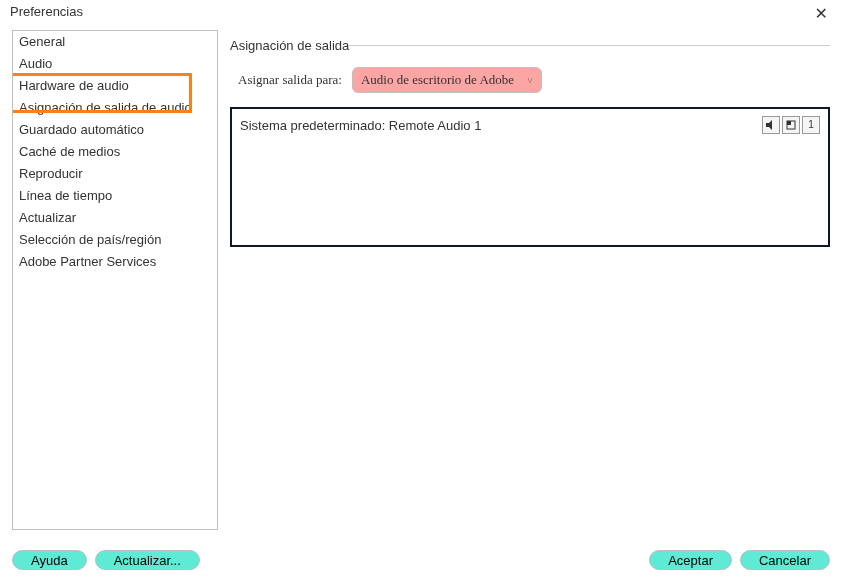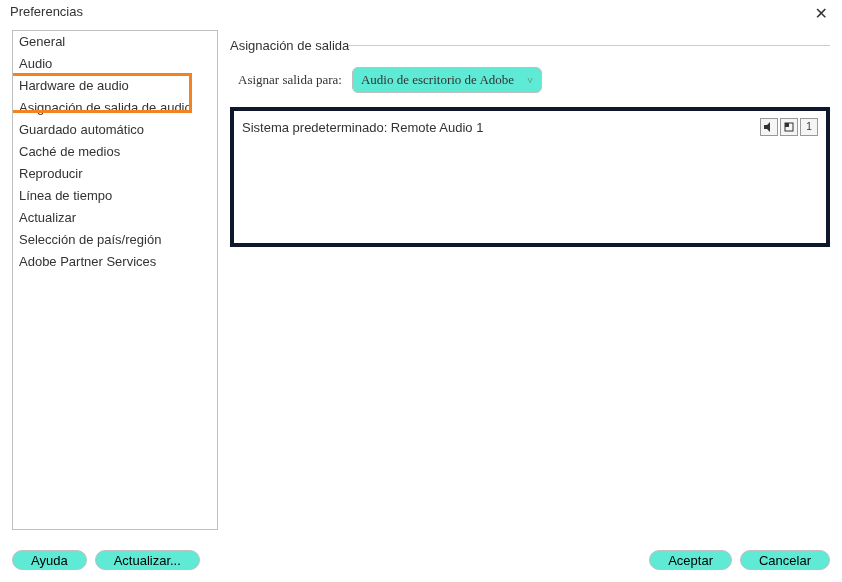--- a/index.html
+++ b/index.html
@@ -78,28 +78,28 @@
   .dropdown {
     width: 190px;
     height: 26px;
     border: 1px solid #bfbfbf;
     border-radius: 6px;
     display: flex;
     align-items: center;
     justify-content: space-between;
     padding: 0 8px;
     cursor: pointer;
-    background: #5eead4;
+    background: #fca5a5;
   }
   .dropdown .chev {
     font-size: 10px;
     color: #666;
   }
   .list-panel {
-    border: 4px solid #0f172a;
+    border: 2px solid #0f172a;
     height: 140px;
     background: #fff;
     padding: 6px 8px;
     position: relative;
   }
   .list-row {
     display: flex;
     justify-content: space-between;
     align-items: center;
     height: 20px;

